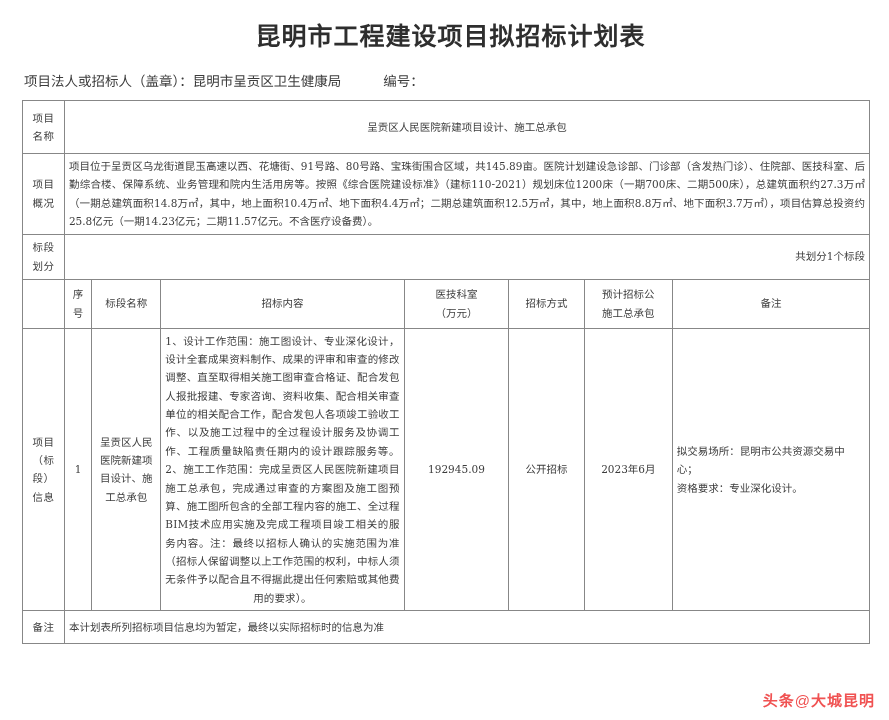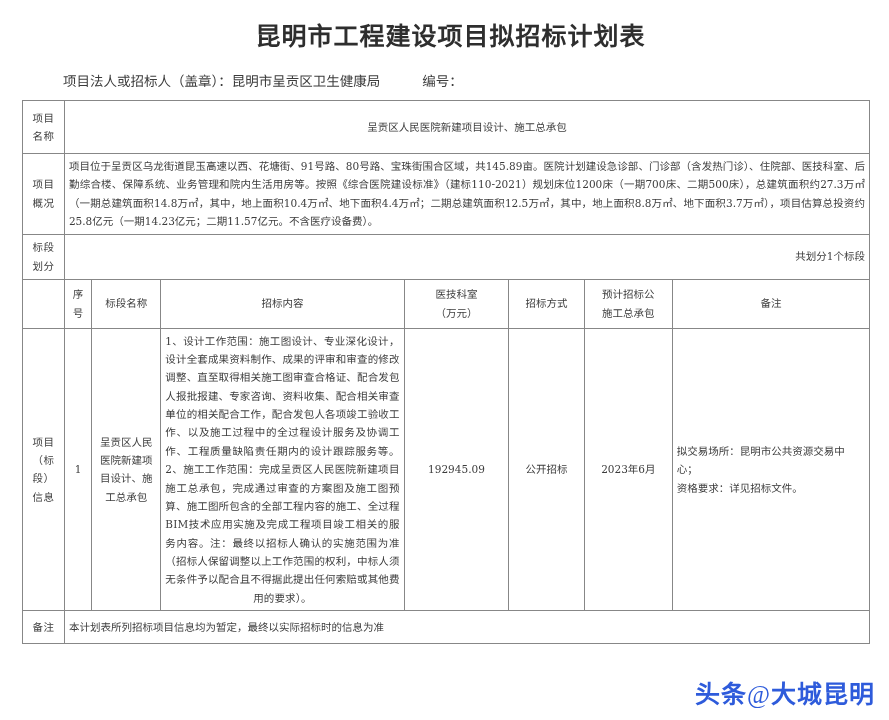--- a/index.html
+++ b/index.html
@@ -34,21 +34,20 @@
     padding-left: 12px;
   }
   .subline {
     font-family: "DejaVu Serif", "Liberation Serif", serif;
     font-size: 13.5px;
     color: #3c3c3c;
     padding-left: 24px;
     padding-top: 14px;
     padding-bottom: 10px;
     white-space: pre;
-    margin-left: 39px;
   }
   .subline .gap {
     display: inline-block;
     width: 42px;
   }
   table.main {
     border-collapse: collapse;
     width: 848px;
     margin-left: 22px;
     table-layout: fixed;
@@ -121,24 +120,24 @@
     text-align: left;
   }
   .footer-cell {
     font-size: 10.4px;
     height: 26px;
   }
   .watermark {
     position: absolute;
     right: 14px;
     bottom: 10px;
-    font-family: Liberation Serif, serif;
-    font-size: 25px;
+    font-family: Liberation Sans, sans-serif;
+    font-size: 15px;
     font-weight: bold;
-    color: #1d4ed8;
+    color: #ef4444;
     letter-spacing: 1px;
     white-space: nowrap;
     opacity: 0.92;
   }
   .watermark .at {
     font-weight: normal;
   }
 </style>
 </head>
 <body>
@@ -194,21 +193,21 @@
 （标
 段）
 信息</td>
         <td class="ctr">1</td>
         <td class="pkg-name">呈贡区人民医院新建项目设计、施工总承包</td>
         <td class="content-cell">1、设计工作范围：施工图设计、专业深化设计，设计全套成果资料制作、成果的评审和审查的修改调整、直至取得相关施工图审查合格证、配合发包人报批报建、专家咨询、资料收集、配合相关审查单位的相关配合工作，配合发包人各项竣工验收工作、以及施工过程中的全过程设计服务及协调工作、工程质量缺陷责任期内的设计跟踪服务等。2、施工工作范围：完成呈贡区人民医院新建项目施工总承包，完成通过审查的方案图及施工图预算、施工图所包含的全部工程内容的施工、全过程BIM技术应用实施及完成工程项目竣工相关的服务内容。注：最终以招标人确认的实施范围为准（招标人保留调整以上工作范围的权利，中标人须无条件予以配合且不得据此提出任何索赔或其他费用的要求）。</td>
         <td class="ctr">192945.09</td>
         <td class="ctr">公开招标</td>
         <td class="ctr">2023年6月</td>
         <td class="note-cell" style="white-space:pre-line">拟交易场所：昆明市公共资源交易中心；
-资格要求：详见招标文件。</td>
+资格要求：专业深化设计。</td>
       </tr>
       <tr>
         <td class="lbl">备注</td>
         <td class="footer-cell" colspan="7">本计划表所列招标项目信息均为暂定，最终以实际招标时的信息为准</td>
       </tr>
     </tbody>
   </table>
 
   <div class="watermark"><span>头条</span><span class="at">@</span><span>大城昆明</span></div>
 

